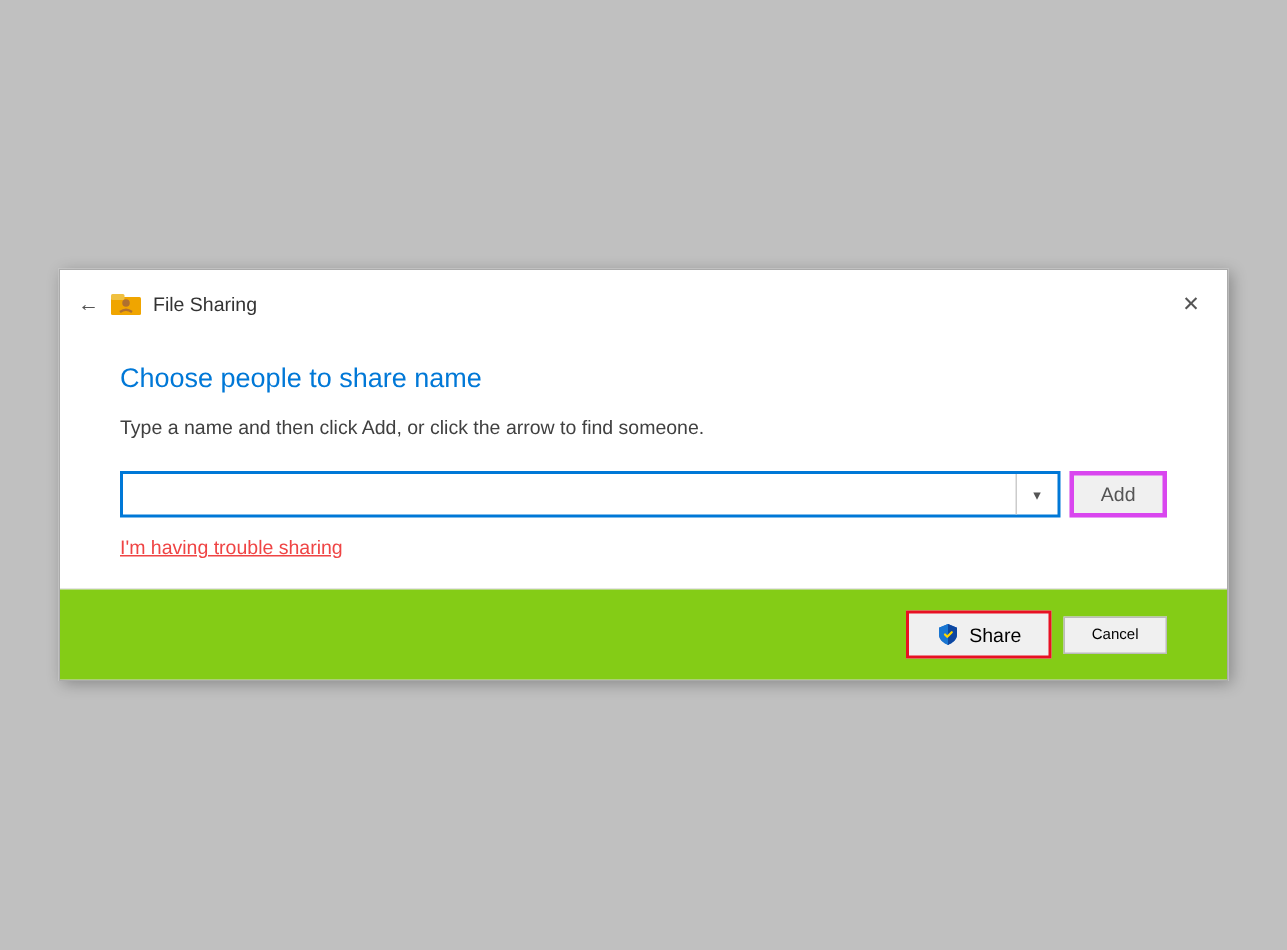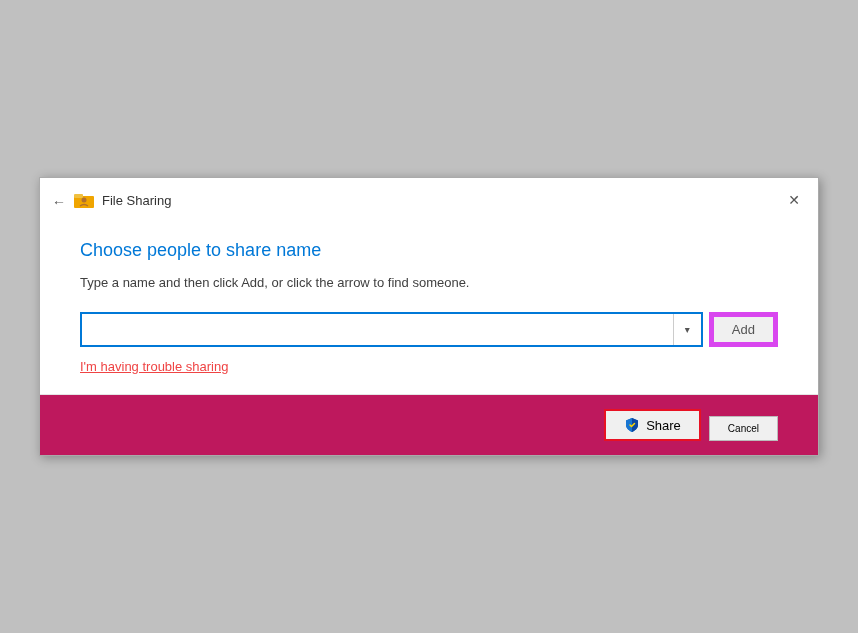--- a/index.html
+++ b/index.html
@@ -105,21 +105,21 @@
       justify-content: center;
       cursor: pointer;
       background: transparent;
       border: none;
       border-left: 1px solid #ccc;
       color: #555;
       font-size: 10px;
     }
     .add-btn {
       background: #f0f0f0;
-      border: 5px solid #d946ef;
+      border: 3px solid #d946ef;
       padding: 5px 18px;
       font-size: 13px;
       font-family: inherit;
       cursor: pointer;
       margin-left: 6px;
       color: #555;
     }
     .table-wrapper {
       border: 1px solid #bbb;
       margin-bottom: 14px;
@@ -163,24 +163,24 @@
     .trouble-link {
       color: #ef4444;
       text-decoration: underline;
       font-size: 13px;
       cursor: pointer;
     }
     .footer {
       padding: 14px 40px 14px 40px;
       display: flex;
       justify-content: flex-end;
-      align-items: flex-end;
+      align-items: center;
       gap: 8px;
       border-top: 1px solid #e5e5e5;
-      background: #be185d;
+      background: #84cc16;
     }
     .share-btn {
       background: #f0f0f0;
       border: 2px solid #e81123;
       padding: 6px 18px;
       font-size: 13px;
       font-family: inherit;
       cursor: pointer;
       display: flex;
       align-items: center;

